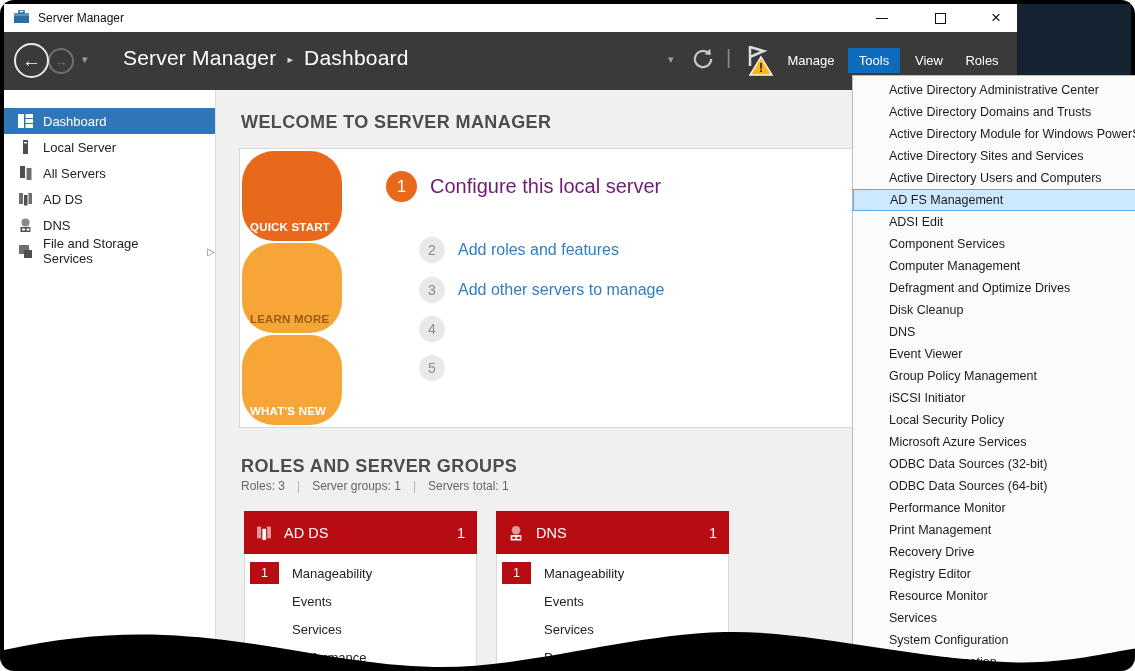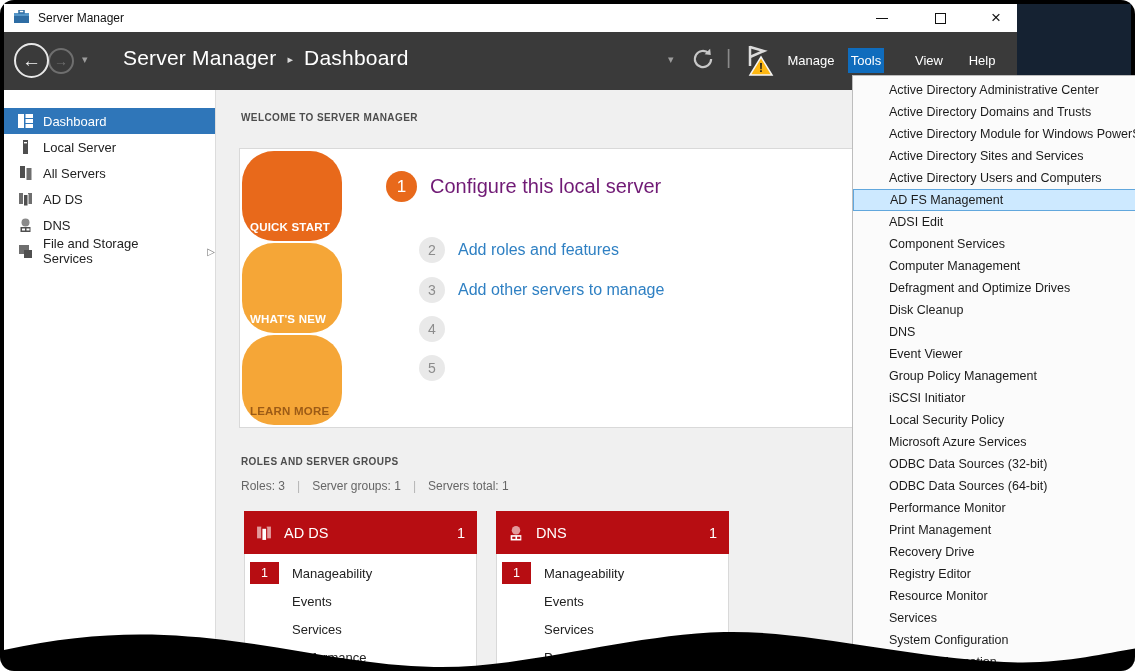--- a/index.html
+++ b/index.html
@@ -25,34 +25,34 @@
   .nav-fwd { position:absolute; left:44px; top:16px; width:26px; height:26px; border:2px solid #6f6f6f; border-radius:50%; display:flex; align-items:center; justify-content:center; color:#6f6f6f; font-size:14px; }
   .nav-caret { position:absolute; left:78px; top:21px; color:#9d9d9d; font-size:11px; }
   .breadcrumb { position:absolute; left:119px; top:14px; font-size:21px; font-weight:300; letter-spacing:0.2px; display:flex; align-items:center; gap:11px; }
   .crumb-sep { font-size:11px; color:#d8d8d8; padding-top:2px; }
   .nav-right-caret { position:absolute; left:664px; top:21px; color:#9d9d9d; font-size:11px; }
   .nav-refresh { position:absolute; left:686px; top:14px; }
   .nav-sep { position:absolute; left:722px; top:14px; color:#8a8a8a; font-size:20px; font-weight:200; }
   .nav-flag { position:absolute; left:738px; top:12px; }
   .nav-menu { position:absolute; top:16px; height:25px; display:flex; align-items:center; justify-content:center; font-size:13px; color:#fff; }
   .m-manage { left:779px; width:56px; }
-  .m-tools { left:844px; width:36px; background:#0f6cbd; }
+  .m-tools { left:844px; width:52px; background:#0f6cbd; }
   .m-view { left:901px; width:48px; }
   .m-help { left:954px; width:48px; }
 
   
   .sidebar { position:absolute; left:0; top:86px; width:212px; bottom:0; background:#ffffff; border-right:1px solid #dcdcdc; z-index:2; padding-top:18px; }
   .side-item { display:flex; align-items:center; height:26px; padding-left:14px; gap:10px; font-size:13px; color:#222; }
   .side-item svg { flex:0 0 auto; }
   .side-item.selected { background:#2f76b9; color:#fff; }
   .side-arrow { margin-left:6px; color:#777; font-size:10px; }
 
   
   .content { position:absolute; left:213px; top:86px; right:0; bottom:0; background:#f0f0f0; z-index:1; }
-  .section-title { position:absolute; font-size:10px; font-weight:bold; color:#4d4d4d; letter-spacing:0.4px; }
+  .section-title { position:absolute; font-size:18px; font-weight:bold; color:#4d4d4d; letter-spacing:0.4px; }
   .welcome-title { left:24px; top:22px; }
   .welcome-panel { position:absolute; left:22px; top:58px; width:616px; height:280px; background:#fff; border:1px solid #d9d9d9; }
   .orange-col { position:absolute; left:2px; top:2px; bottom:2px; width:100px; display:flex; flex-direction:column; gap:2px; }
   .o-block { position:relative; flex:1;border-radius:32px; }
   .o-block .o-label { position:absolute; left:8px; bottom:8px; font-size:11.5px; font-weight:bold; color:#fff; letter-spacing:0.2px; }
   .qs { background:#e8691b; }
   .wn { background:#f5a637; }
   .lm { background:#f5a637; }
   .lm .o-label { color:#9c5b16; }
   .step { position:absolute; display:flex; align-items:center; gap:13px; }
@@ -137,21 +137,21 @@
         <svg width="36" height="34" viewBox="0 0 36 34">
           <path d="M8 2 L8 22" stroke="#dcdcdc" stroke-width="2.5" fill="none"></path>
           <path d="M8 3 L22 7 L8 13" stroke="#dcdcdc" stroke-width="2.5" fill="none" stroke-linejoin="miter"></path>
           <path d="M19 13 L30 31 L8 31 Z" fill="#fdb712" stroke="#f5f5f5" stroke-width="1.5"></path>
           <text x="19" y="28" text-anchor="middle" font-size="12" font-weight="bold" fill="#1a1a1a">!</text>
         </svg>
       </div>
       <div class="nav-menu m-manage">Manage</div>
       <div class="nav-menu m-tools">Tools</div>
       <div class="nav-menu m-view">View</div>
-      <div class="nav-menu m-help">Help</div>
+      <div class="nav-menu m-help">Roles</div>
     </div>
 
     <div class="sidebar">
       <div class="side-item selected">
         <svg width="15" height="14" viewBox="0 0 15 14">
           <rect x="0" y="0" width="6" height="14" fill="#fff"></rect>
           <rect x="7.5" y="0" width="7.5" height="4" fill="#fff"></rect>
           <rect x="7.5" y="5" width="7.5" height="4" fill="#fff"></rect>
           <rect x="7.5" y="10" width="7.5" height="4" fill="#fff"></rect>
         </svg>
@@ -199,25 +199,25 @@
     </div>
 
     <div class="content">
       <div class="section-title welcome-title">WELCOME TO SERVER MANAGER</div>
 
       <div class="welcome-panel">
         <div class="orange-col">
           <div class="o-block qs">
             <span class="o-label">QUICK START</span>
           </div>
+          <div class="o-block lm">
+            <span class="o-label">LEARN MORE</span>
+          </div>
           <div class="o-block wn">
             <span class="o-label">WHAT'S NEW</span>
-          </div>
-          <div class="o-block lm">
-            <span class="o-label">LEARN MORE</span>
           </div>
         </div>
 
         <div class="step step1">
           <span class="step-circle">1</span>
           <span class="step-label">Configure this local server</span>
         </div>
         <div class="step stepN step2">
           <span class="step-circle">2</span>
           <span class="step-label">Add roles and features</span>

